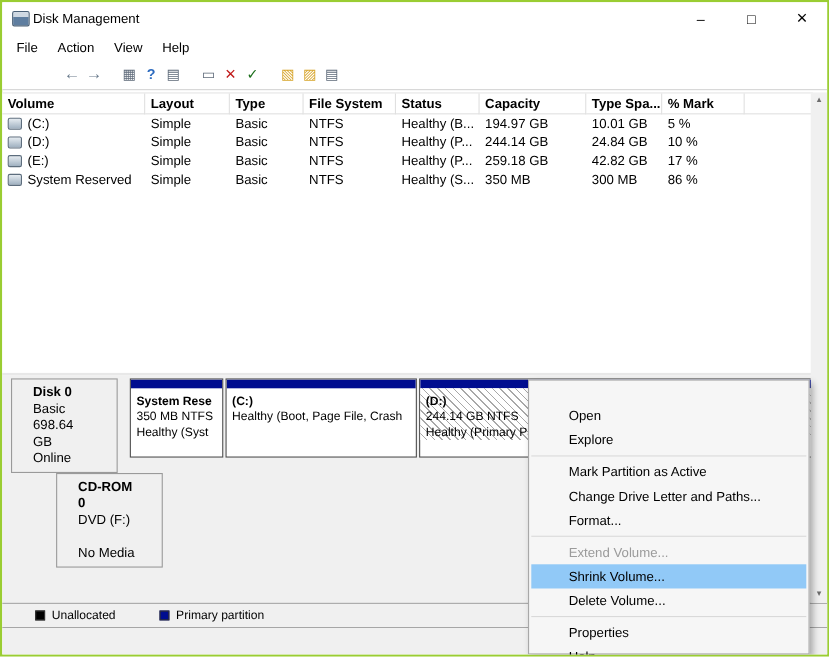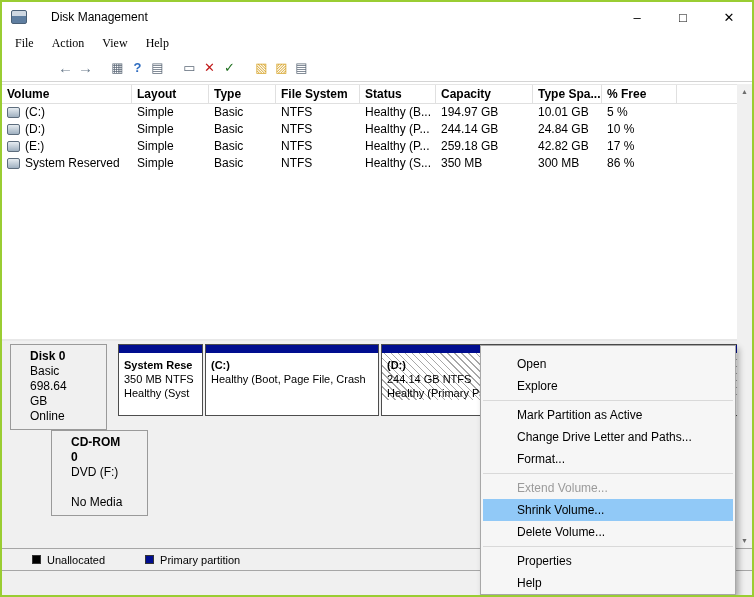--- a/index.html
+++ b/index.html
@@ -5,26 +5,26 @@
   * { margin:0; padding:0; box-sizing:border-box; }
   html,body { background:#ffffff; }
   body { font-family:"Liberation Sans","DejaVu Sans",sans-serif; font-size:12px; color:#000; }
 
   .window { position:relative; width:754px; height:597px; border:2px solid #9acd32; background:#fff; overflow:hidden; }
 
   
   .titlebar { position:absolute; top:0; left:0; right:0; height:30px; background:#fff; display:flex; align-items:center; }
   .app-icon { width:16px; height:14px; margin-left:9px; border:1px solid #4a6077; border-radius:2px;
               background:linear-gradient(180deg,#cfd8e2 40%,#5f7ea0 40%); }
-  .title-text { margin-left:24px; font-size:12px; }
+  .title-text { margin-left:3px; font-size:12px; }
   .win-controls { position:absolute; right:0; top:0; height:30px; display:flex; }
   .win-btn { width:46px; height:30px; display:flex; align-items:center; justify-content:center; font-size:13px; color:#000; }
 
   
-  .menubar { position:absolute; top:30px; left:0; right:0; height:22px; display:flex; align-items:center; padding-left:4px; background:#fff;font-family:Liberation Serif, serif; }
+  .menubar { position:absolute; top:30px; left:0; right:0; height:22px; display:flex; align-items:center; padding-left:4px; background:#fff; }
   .menu-item { padding:0 9px; height:100%; display:flex; align-items:center; }
 
   
   .toolbar { position:absolute; top:52px; left:0; right:0; height:28px; display:flex; align-items:center; padding-left:54px; background:#fff; border-bottom:1px solid #d4d4d4; }
   .tb-icon { width:19px; height:20px; margin-right:1px; display:flex; align-items:center; justify-content:center; font-size:13px; color:#5f6b7a; }
   .tb-gap { width:12px; }
   .c-arrow { color:#6b7c8d; font-size:15px; }
   .c-help { color:#2d6bbf; font-weight:bold; }
   .c-red { color:#c01818; font-weight:bold; }
   .c-green { color:#1d6f1d; font-weight:bold; }
@@ -67,21 +67,21 @@
   .swatch { width:9px; height:9px; border:1px solid #333; }
   .sw-unalloc { background:#000000; }
   .sw-primary { background:#000d8f; }
   .bottom-strip { position:absolute; top:569px; left:0; width:751px; height:24px; background:#f0f0f0; }
 
   
   .scrollbar { position:absolute; right:0; top:82px; width:15px; height:464px; background:#f0f0f0; display:flex; flex-direction:column; justify-content:space-between; }
   .sb-arrow { height:15px; display:flex; align-items:center; justify-content:center; font-size:7px; color:#6d6d6d; }
 
   
-  .context-menu { position:absolute; left:478px; top:343px; width:256px; bottom:0; background:#f6f6f6; border:1px solid #a8a8a8; box-shadow:3px 3px 6px rgba(0,0,0,0.3); padding-top:7px; z-index:10; }
+  .context-menu { position:absolute; left:478px; top:343px; width:256px; bottom:0; background:#f6f6f6; border:1px solid #a8a8a8; box-shadow:3px 3px 6px rgba(0,0,0,0.3); padding-top:21px; z-index:10; }
   .cm-item { height:22px; line-height:22px; padding-left:34px; margin:0 2px; font-size:12px; white-space:nowrap; overflow:hidden; }
   .cm-item.highlighted { background:#91c9f7; }
   .cm-item.disabled { color:#9b9b9b; }
   .cm-sep { height:1px; background:#d9d9d9; margin:3px 2px; }
 </style>
 </head>
 <body>
 
 <div class="window">
 
@@ -121,21 +121,21 @@
 
   <div class="volume-list">
     <div class="vl-row vl-header">
       <div class="vl-cell">Volume</div>
       <div class="vl-cell">Layout</div>
       <div class="vl-cell">Type</div>
       <div class="vl-cell">File System</div>
       <div class="vl-cell">Status</div>
       <div class="vl-cell">Capacity</div>
       <div class="vl-cell">Type Spa...</div>
-      <div class="vl-cell">% Free</div>
+      <div class="vl-cell">% Mark</div>
       <div class="vl-cell"></div>
     </div>
 
     <div class="vl-row vl-datarow">
       <div class="vl-cell vol-cell">
           <span class="drive-icon"></span>
           <span>(C:)</span>
         </div>
       <div class="vl-cell">Simple</div>
       <div class="vl-cell">Basic</div>

